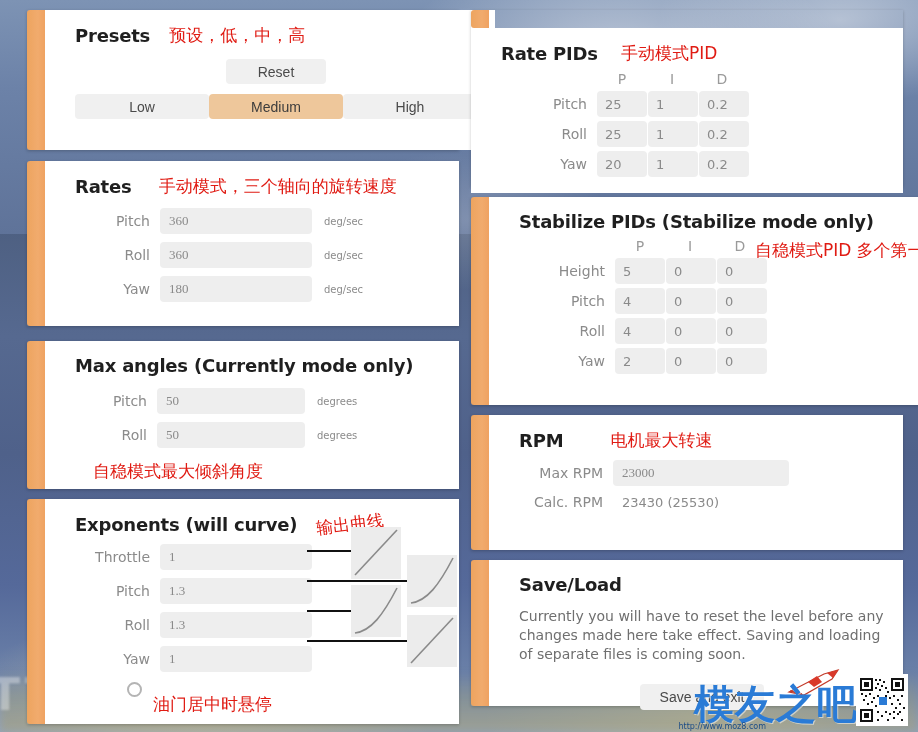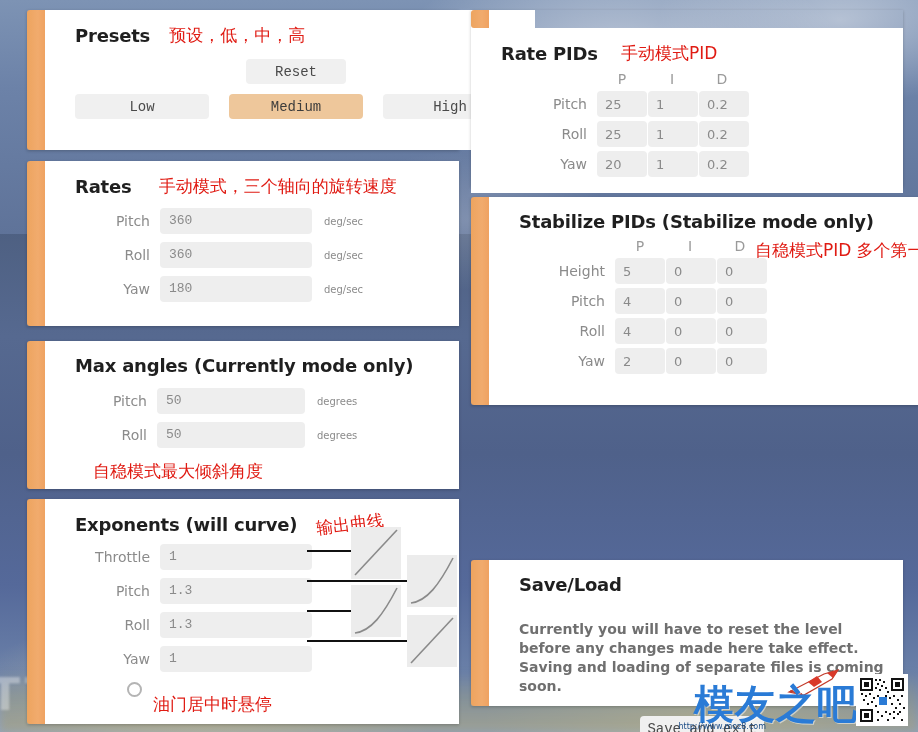--- a/index.html
+++ b/index.html
@@ -110,50 +110,50 @@
   }
   .fld {
     background: #eeeeee;
     border: none;
     border-radius: 4px;
     height: 26px;
     line-height: 26px;
     color: #8a8a8a;
     font-size: 13px;
     padding: 0 9px;
-    font-family: Liberation Mono, monospace;
+    font-family: Liberation Serif, serif;
     display: flex;
     align-items: center;
   }
   .unit {
     color: #8b8b8b;
     font-size: 10px;
     padding-left: 12px;
   }
 
   .btn {
     background: #f0f0f0;
     border: none;
     border-radius: 4px;
     color: #4a4a4a;
     font-size: 14px;
     height: 25px;
-    font-family: Liberation Mono, monospace;
+    font-family: Liberation Sans, sans-serif;
     cursor: pointer;
     display: flex;
     align-items: center;
     justify-content: center;
   }
   .btn.accent { background: #eec79b; color: #3c3c3c; }
 
   
   #panel-presets { left: 27px; top: 10px; width: 432px; height: 140px; }
   .preset-reset-wrap { display: flex; justify-content: center; margin-top: 12px; }
   .preset-reset { width: 100px; }
-  .preset-row { display: flex; gap: 20px; margin-top: 10px; justify-content: center; }
+  .preset-row { display: flex; gap: 0; margin-top: 10px; justify-content: center; }
   .preset-row .btn { width: 134px; }
 
   
   #panel-rates { left: 27px; top: 161px; width: 432px; height: 165px; }
   #panel-rates .row-label { width: 85px; }
   #panel-rates .fld { width: 152px; }
 
   
   #panel-maxangles { left: 27px; top: 341px; width: 432px; height: 148px; }
   #panel-maxangles .row-label { width: 82px; }
@@ -247,22 +247,21 @@
   #panel-rpm .row-label { width: 94px; }
   #panel-rpm .fld { width: 176px; }
   .plainval { color: #8a8a8a; font-size: 13px; padding-left: 9px; }
 
   
   #panel-saveload { left: 471px; top: 560px; width: 432px; height: 146px; }
   .sl-desc {
     color: #6f6f6f;
     font-size: 14px;
     line-height: 1.35;
-    margin-top: 25px;
-    font-weight: bold;
+    margin-top: 12px;
   }
   .sl-btn-wrap { display: flex; justify-content: center; margin-top: 20px; }
   .sl-btn { width: 124px; height: 26px; }
 
   
   #site-wm {
     position: absolute;
     right: 4px;
     bottom: 2px;
     z-index: 20;
@@ -511,20 +510,37 @@
           <div class="pid-cell">0</div>
         </div>
       </div>
     </div>
     <div class="stab-cn">
       <div class="cn">自稳模式PID</div>
       <div class="cn">多个第一个定高</div>
     </div>
   </div>
 
+  <div class="panel" id="panel-rpm">
+    <div class="panel-bar"></div>
+    <div class="panel-body">
+      <div>
+        <h2 class="panel-title">RPM</h2>
+        <span class="cn" style="margin-left:42px;">电机最大转速</span>
+      </div>
+      <div class="row">
+        <div class="row-label">Max RPM</div>
+        <div class="fld">23000</div>
+      </div>
+      <div class="row">
+        <div class="row-label">Calc. RPM</div>
+        <div class="plainval">23430 (25530)</div>
+      </div>
+    </div>
+  </div>
 
   <div class="panel" id="panel-saveload">
     <div class="panel-bar"></div>
     <div class="panel-body">
       <h2 class="panel-title">Save/Load</h2>
       <div class="sl-desc">Currently you will have to reset the level before any changes made here take effect. Saving and loading of separate files is coming soon.</div>
       <div class="sl-btn-wrap">
         <div class="btn sl-btn">Save and exit</div>
       </div>
     </div>

